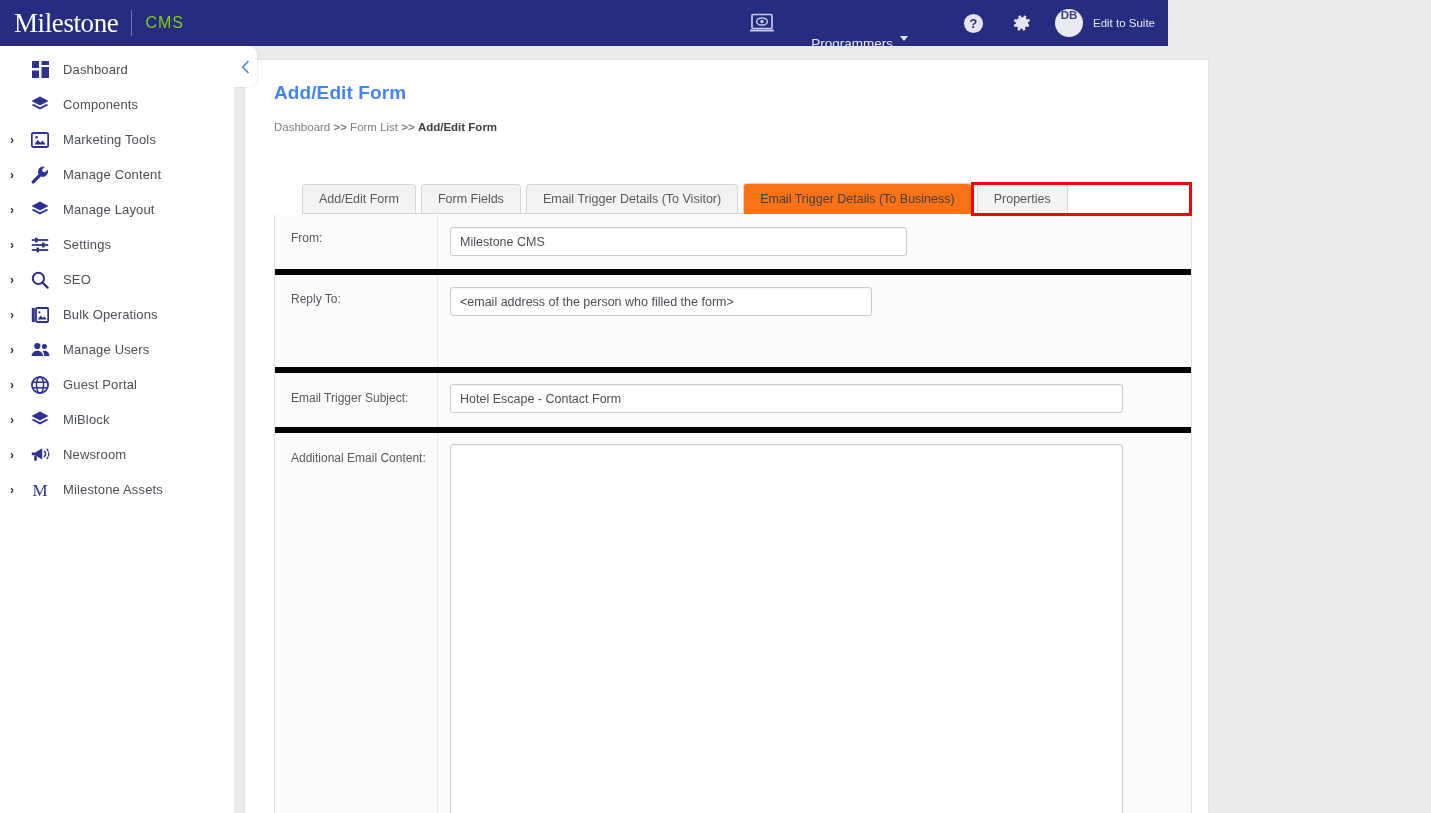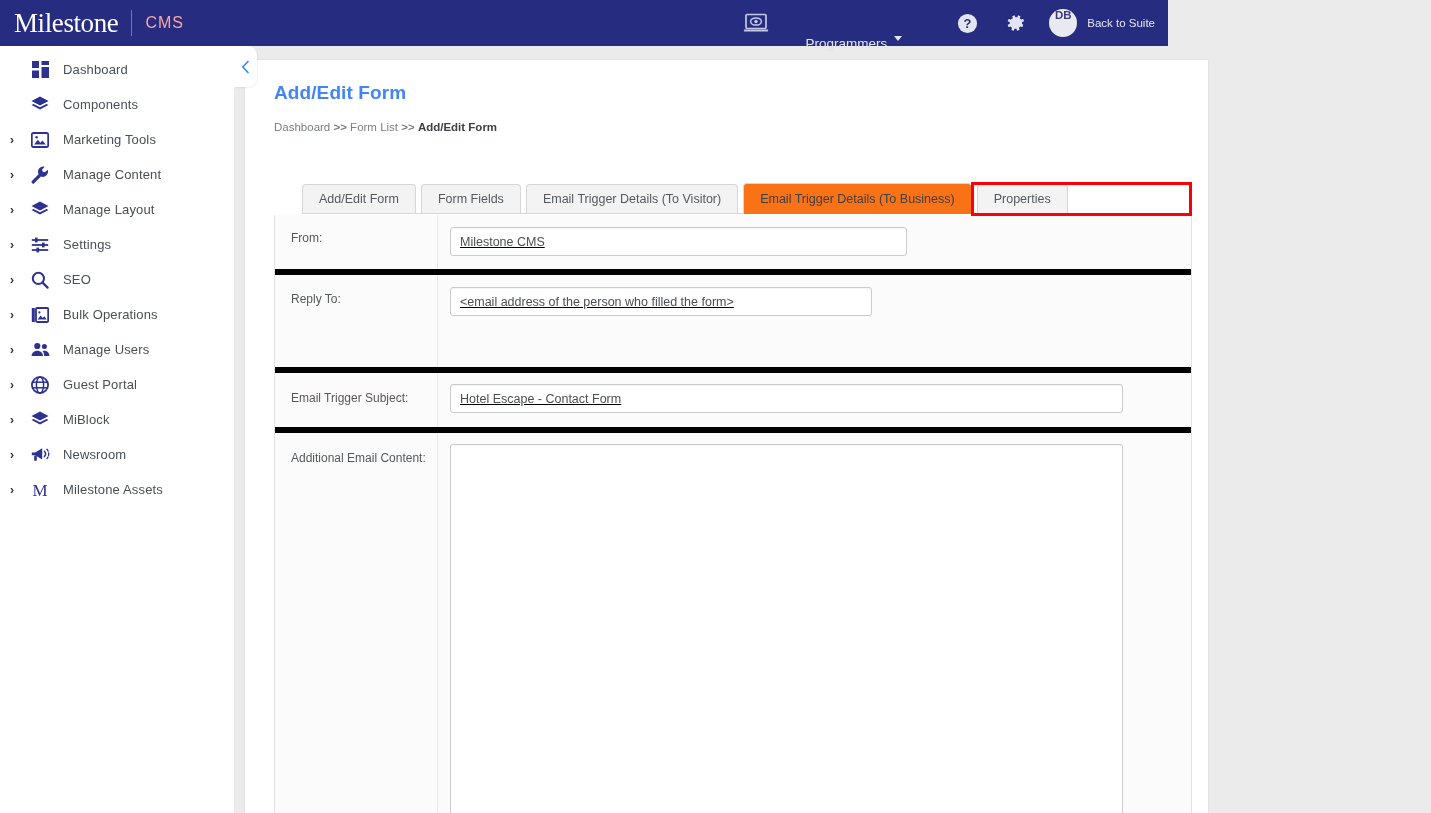--- a/index.html
+++ b/index.html
@@ -33,21 +33,21 @@
     line-height: 1;
     font-weight: 400;
   }
   .brand-sep {
     width: 1px; height: 26px;
     background: #6f77b5;
     margin: 0 13px 0 13px;
   }
   .brand-sub {
     font-size: 16px;
-    color: #fca5a5;
+    color: #84cc16;
     letter-spacing: 1px;
   }
 
   .search-box {
     position: absolute; left: 258px; top: 8px;
     width: 265px; height: 30px;
     background: #3b4193;
     border-radius: 2px;
     display: flex; align-items: center;
     padding-left: 10px;
@@ -213,21 +213,20 @@
   .fcell-label {
     width: 163px; flex: 0 0 163px;
     border-right: 1px solid #e8e8e8;
     font-size: 12px;
     color: #55595e;
     padding: 16px 0 0 16px;
   }
   .fcell-val {
     flex: 1 1 auto;
     padding: 10px 0 14px 12px;
-    text-decoration: underline;
   }
 
   .txt-input {
     height: 29px;
     background: #ffffff;
     border: 1px solid #cbcbcb;
     border-radius: 3px;
     box-shadow: inset 0 1px 1px rgba(0,0,0,0.045);
     font-size: 12.5px;
     color: #4a4f55;
@@ -297,21 +296,21 @@
 
     <svg class="gear-ico" viewBox="0 0 22 22">
       <path fill="#e3e5f2" d="M11 7.2a3.8 3.8 0 1 0 0 7.6 3.8 3.8 0 0 0 0-7.6zm0 5.9a2.1 2.1 0 1 1 0-4.2 2.1 2.1 0 0 1 0 4.2z"></path>
       <path fill="#e3e5f2" d="M19.3 12.6l-1.7-.5a6.9 6.9 0 0 0 0-2.2l1.7-.5a.6.6 0 0 0 .4-.8l-.6-1.6a.6.6 0 0 0-.8-.35l-1.65.6a7 7 0 0 0-1.55-1.55l.6-1.65a.6.6 0 0 0-.35-.8l-1.6-.6a.6.6 0 0 0-.8.4l-.5 1.7a6.9 6.9 0 0 0-2.2 0l-.5-1.7a.6.6 0 0 0-.8-.4l-1.6.6a.6.6 0 0 0-.35.8l.6 1.65A7 7 0 0 0 5.1 7.3l-1.65-.6a.6.6 0 0 0-.8.35l-.6 1.6a.6.6 0 0 0 .4.8l1.7.5a6.9 6.9 0 0 0 0 2.2l-1.7.5a.6.6 0 0 0-.4.8l.6 1.6a.6.6 0 0 0 .8.35l1.65-.6a7 7 0 0 0 1.55 1.55l-.6 1.65a.6.6 0 0 0 .35.8l1.6.6a.6.6 0 0 0 .8-.4l.5-1.7a6.9 6.9 0 0 0 2.2 0l.5 1.7a.6.6 0 0 0 .8.4l1.6-.6a.6.6 0 0 0 .35-.8l-.6-1.65a7 7 0 0 0 1.55-1.55l1.65.6a.6.6 0 0 0 .8-.35l.6-1.6a.6.6 0 0 0-.4-.8z"></path>
     </svg>
 
     <div class="avatar">
       <span>DB</span>
     </div>
 
-    <div class="back-suite">Back to Suite</div>
+    <div class="back-suite">Edit to Suite</div>
   </div>
 </div>
 
 <div class="sidebar">
 
   <div class="nav-item">
     <span class="nav-arrow empty">›</span>
     <span class="nav-ico">
       <svg width="17" height="17" viewBox="0 0 17 17">
           <rect x="0" y="0" width="7" height="7" fill="#2d3192"></rect>

